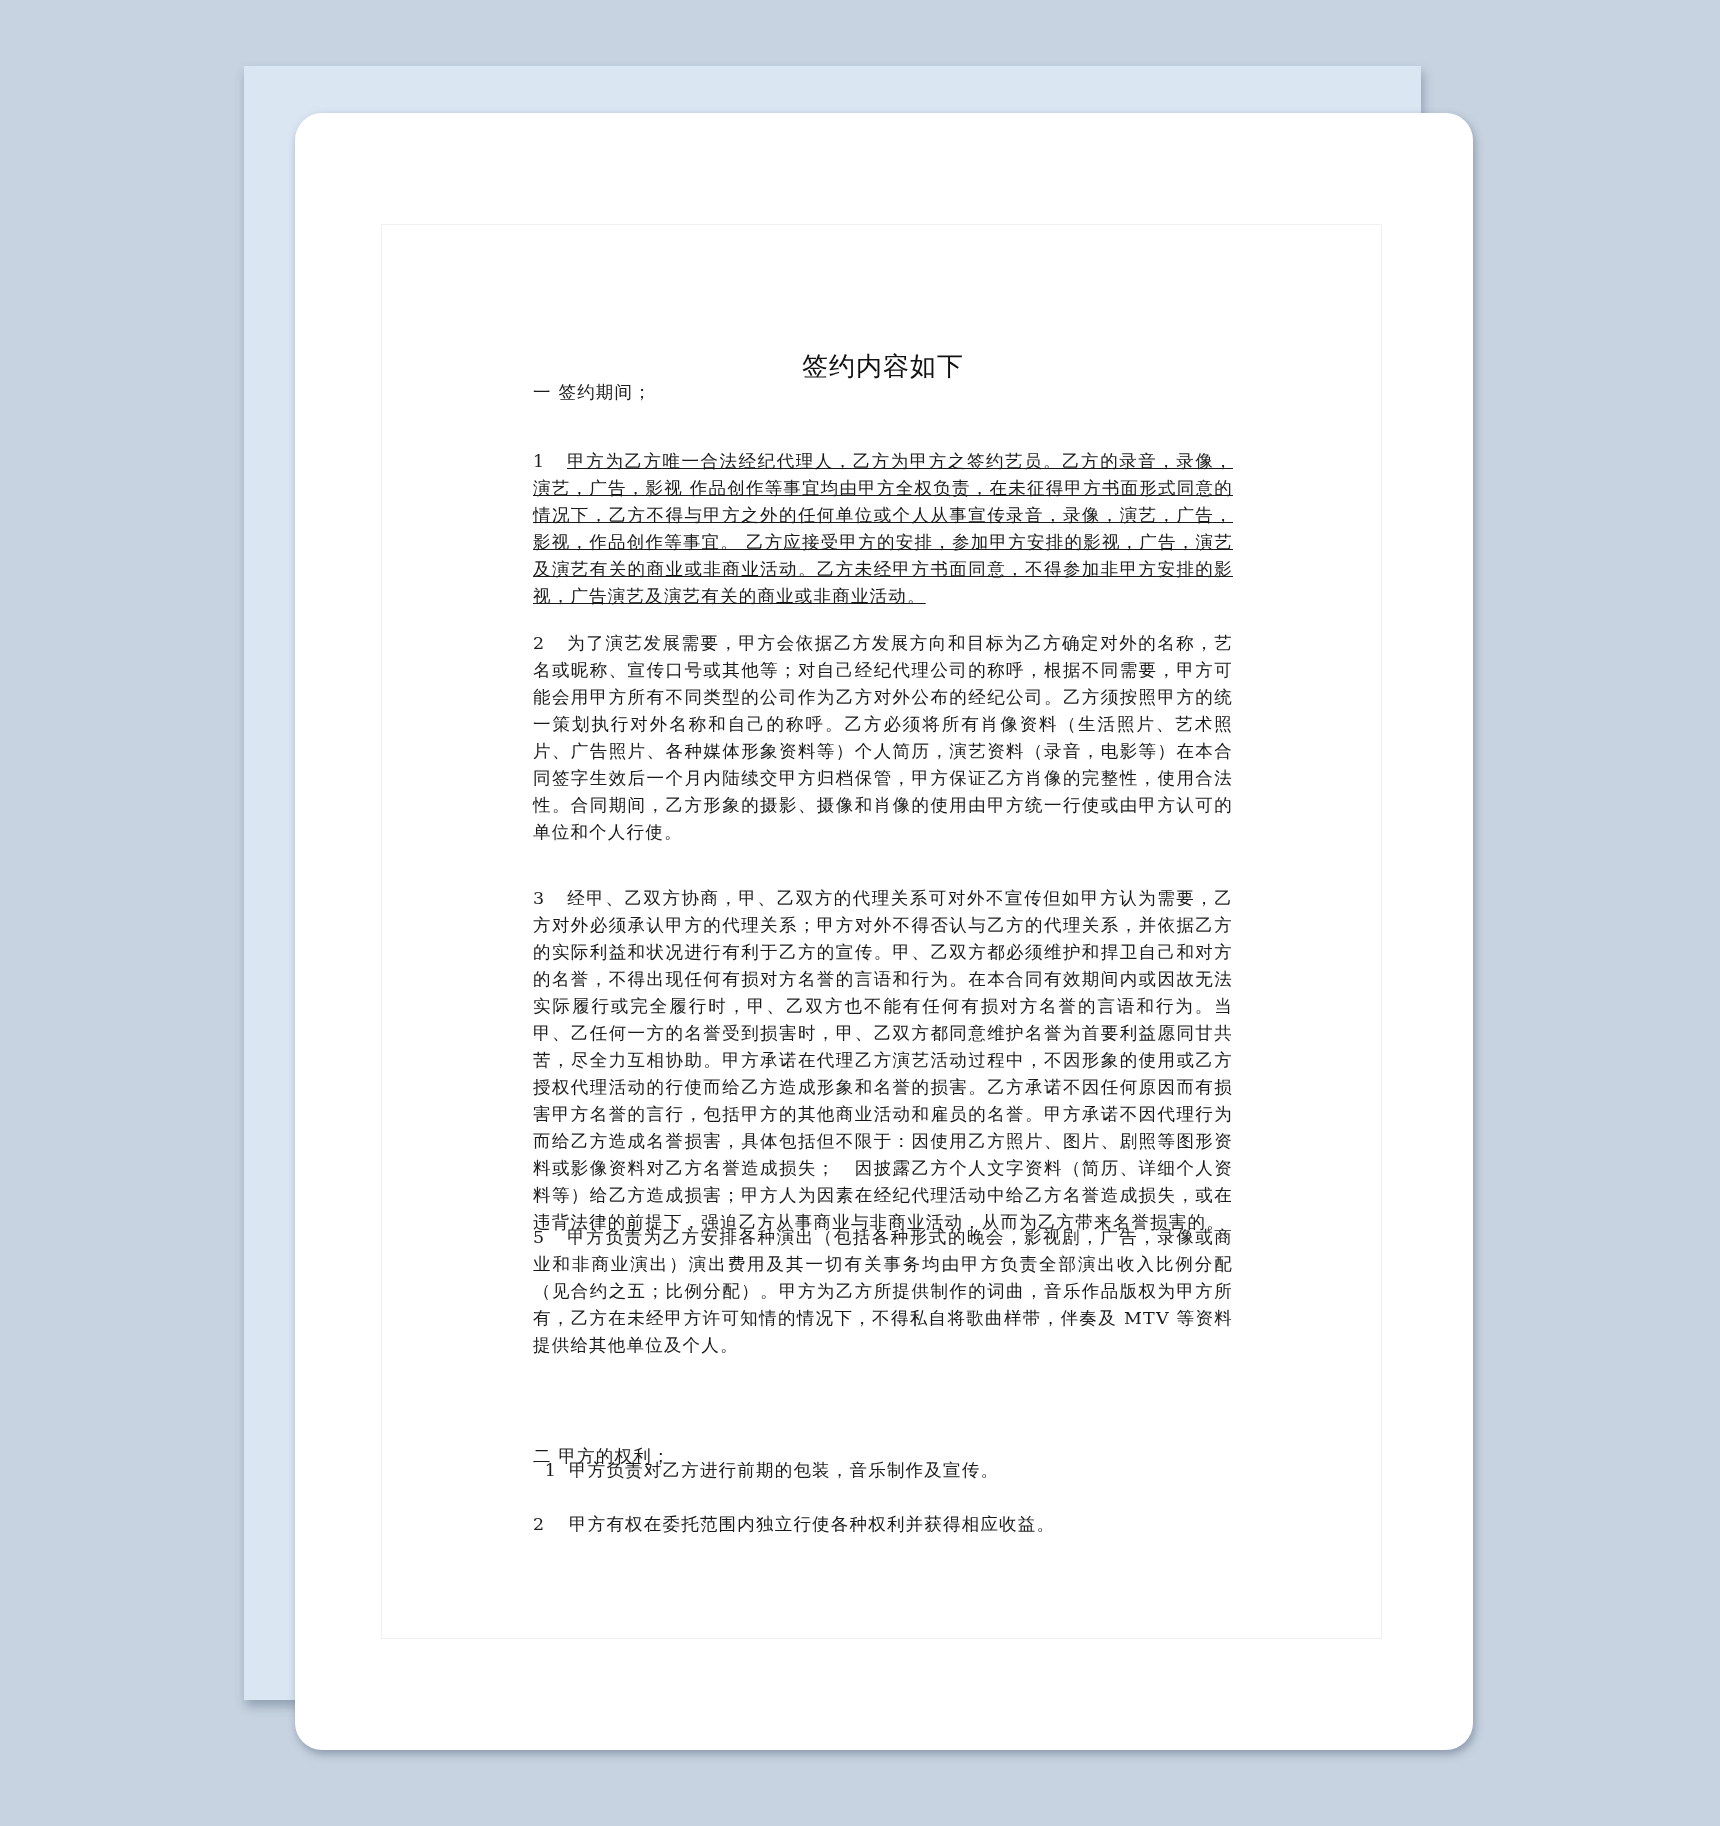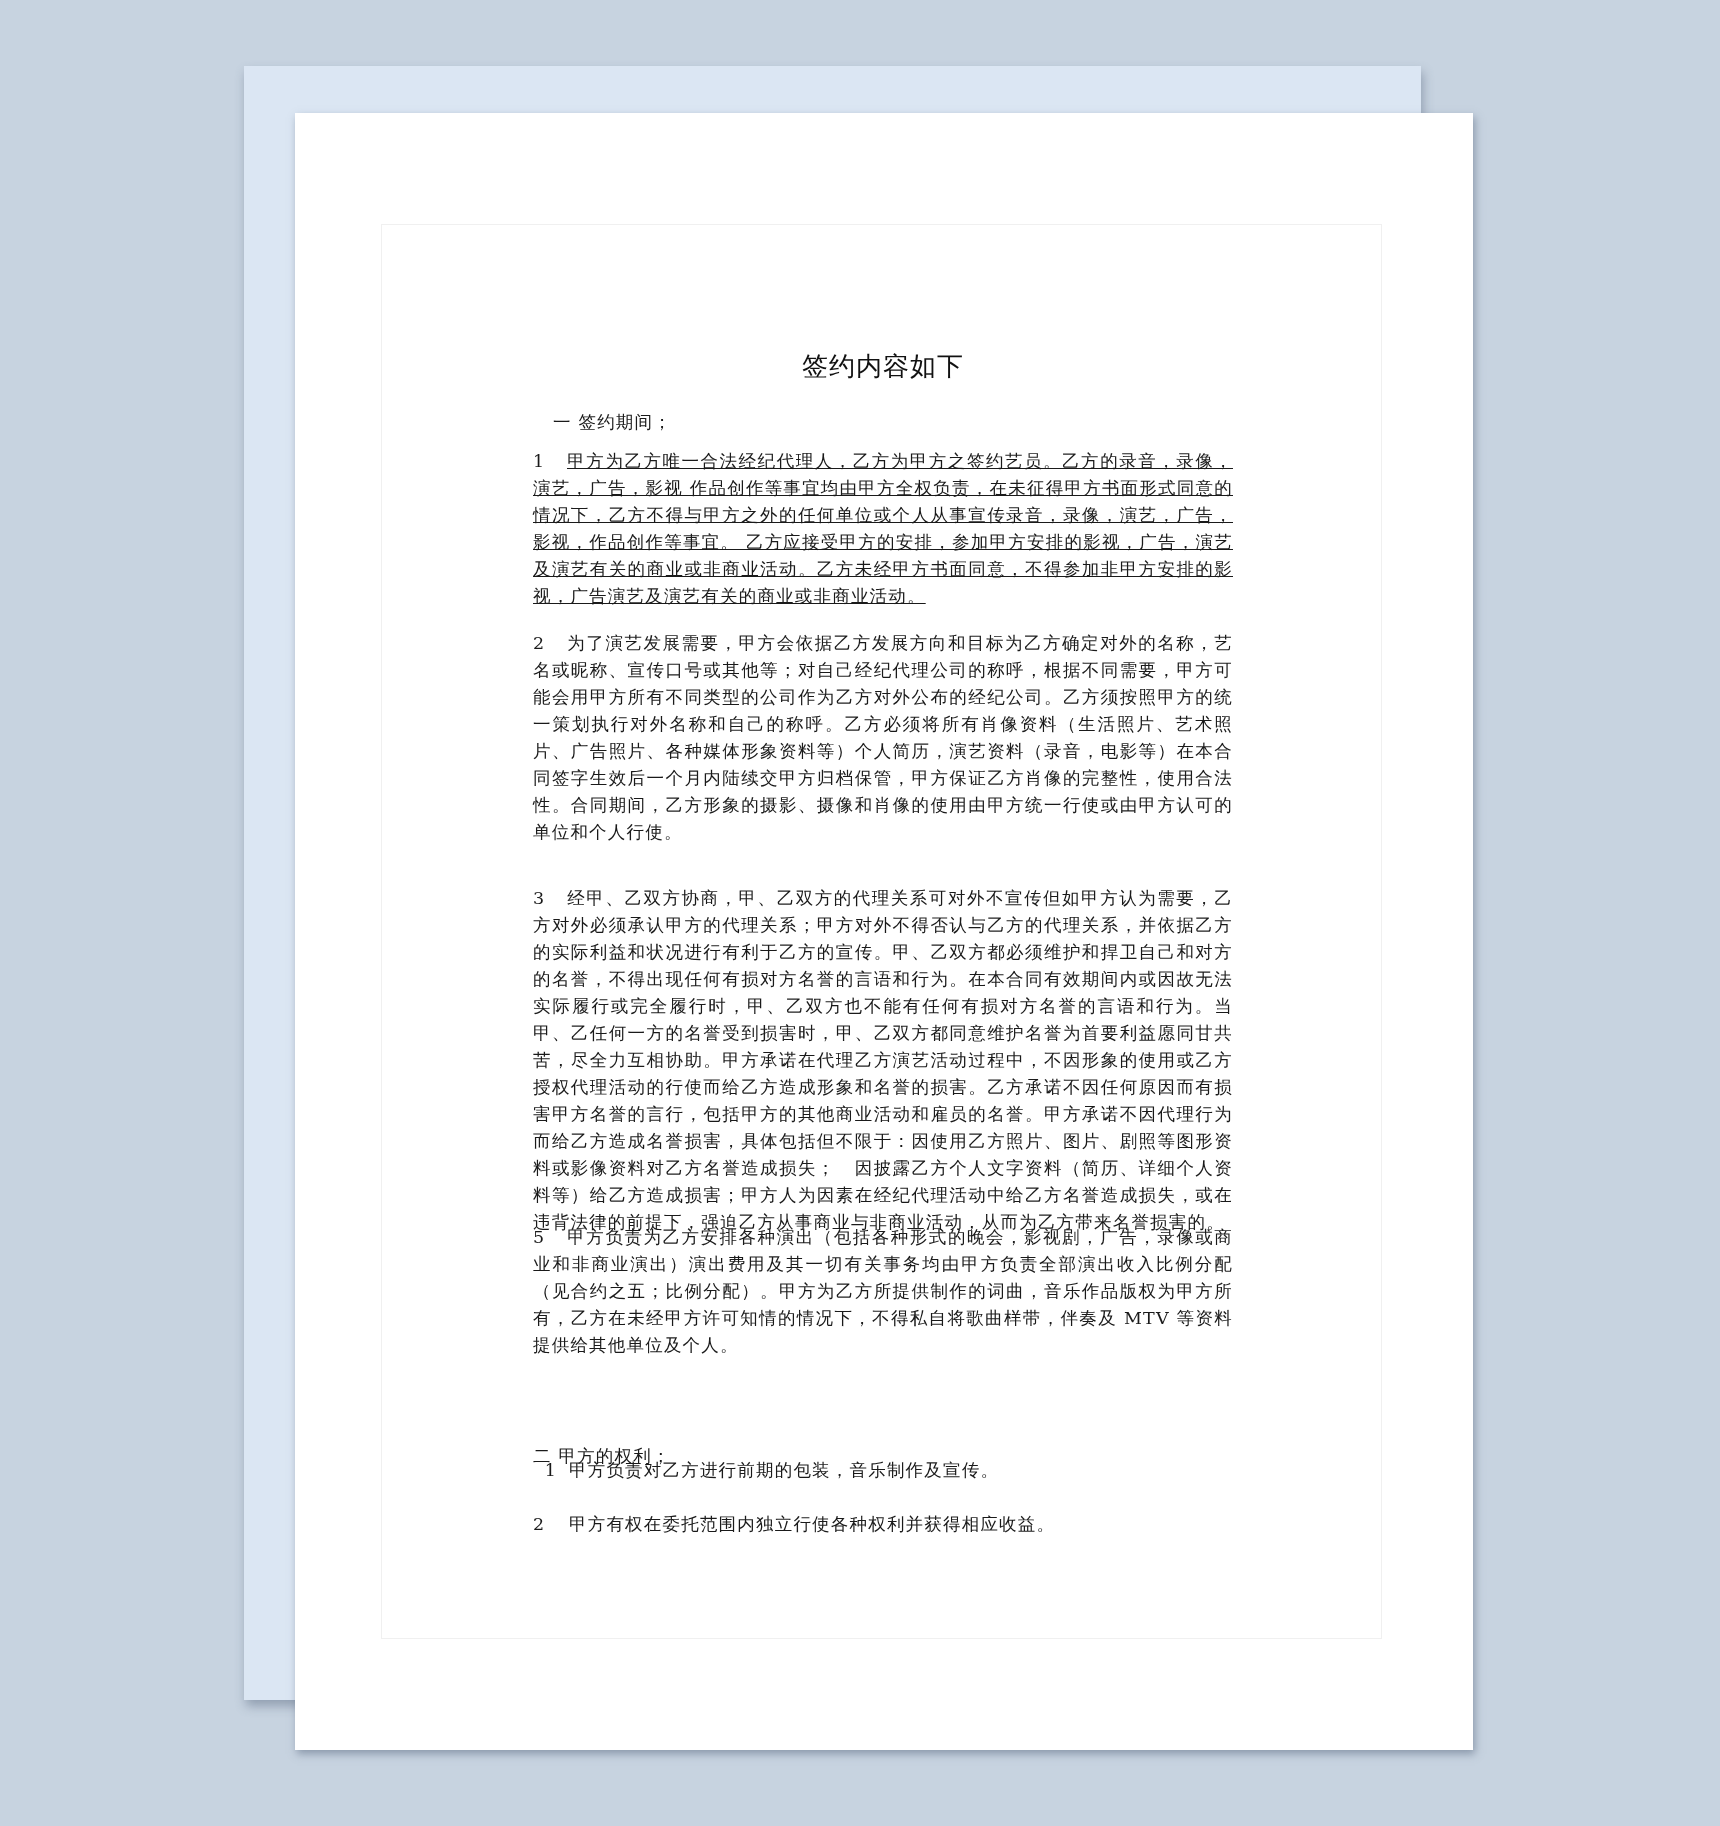--- a/index.html
+++ b/index.html
@@ -24,20 +24,21 @@
       box-shadow: 2px 6px 10px rgba(80, 95, 120, 0.45);
     }
     .front-page {
       position: absolute;
       left: 295px;
       top: 113px;
       width: 1178px;
       height: 1637px;
       background: #ffffff;
       box-shadow: 2px 4px 8px rgba(80, 95, 120, 0.5);
+      border-radius: 27px;
     }
     .inner-frame {
       position: absolute;
       left: 86px;
       top: 111px;
       width: 1001px;
       height: 1415px;
       border: 1px solid #f0f0f0;
       box-sizing: border-box;
     }
@@ -93,21 +94,21 @@
 <body>
 
 <div class="back-page"></div>
 
 <div class="front-page">
   <div class="inner-frame"></div>
 
   <div class="content">
     <div class="doc-title">签约内容如下</div>
 
-    <div class="section-heading" style="top:296px;margin-left:20px;">一  签约期间；</div>
+    <div class="section-heading" style="top:266px;">一  签约期间；</div>
 
     <div class="para" style="top:335px;text-decoration:underline;">
       <span class="num">1</span><span>甲方为乙方唯一合法经纪代理人，乙方为甲方之签约艺员。乙方的录音，录像，演艺，广告，影视 作品创作等事宜均由甲方全权负责，在未征得甲方书面形式同意的情况下，乙方不得与甲方之外的任何单位或个人从事宣传录音，录像，演艺，广告，影视，作品创作等事宜。 乙方应接受甲方的安排，参加甲方安排的影视，广告，演艺及演艺有关的商业或非商业活动。乙方未经甲方书面同意，不得参加非甲方安排的影视，广告演艺及演艺有关的商业或非商业活动。</span>
     </div>
 
     <div class="para" style="top:517px;">
       <span class="num">2</span><span>为了演艺发展需要，甲方会依据乙方发展方向和目标为乙方确定对外的名称，艺名或昵称、宣传口号或其他等；对自己经纪代理公司的称呼，根据不同需要，甲方可能会用甲方所有不同类型的公司作为乙方对外公布的经纪公司。乙方须按照甲方的统一策划执行对外名称和自己的称呼。乙方必须将所有肖像资料（生活照片、艺术照片、广告照片、各种媒体形象资料等）个人简历，演艺资料（录音，电影等）在本合同签字生效后一个月内陆续交甲方归档保管，甲方保证乙方肖像的完整性，使用合法性。合同期间，乙方形象的摄影、摄像和肖像的使用由甲方统一行使或由甲方认可的单位和个人行使。</span>
     </div>
 
     <div class="para" style="top:772px;">

